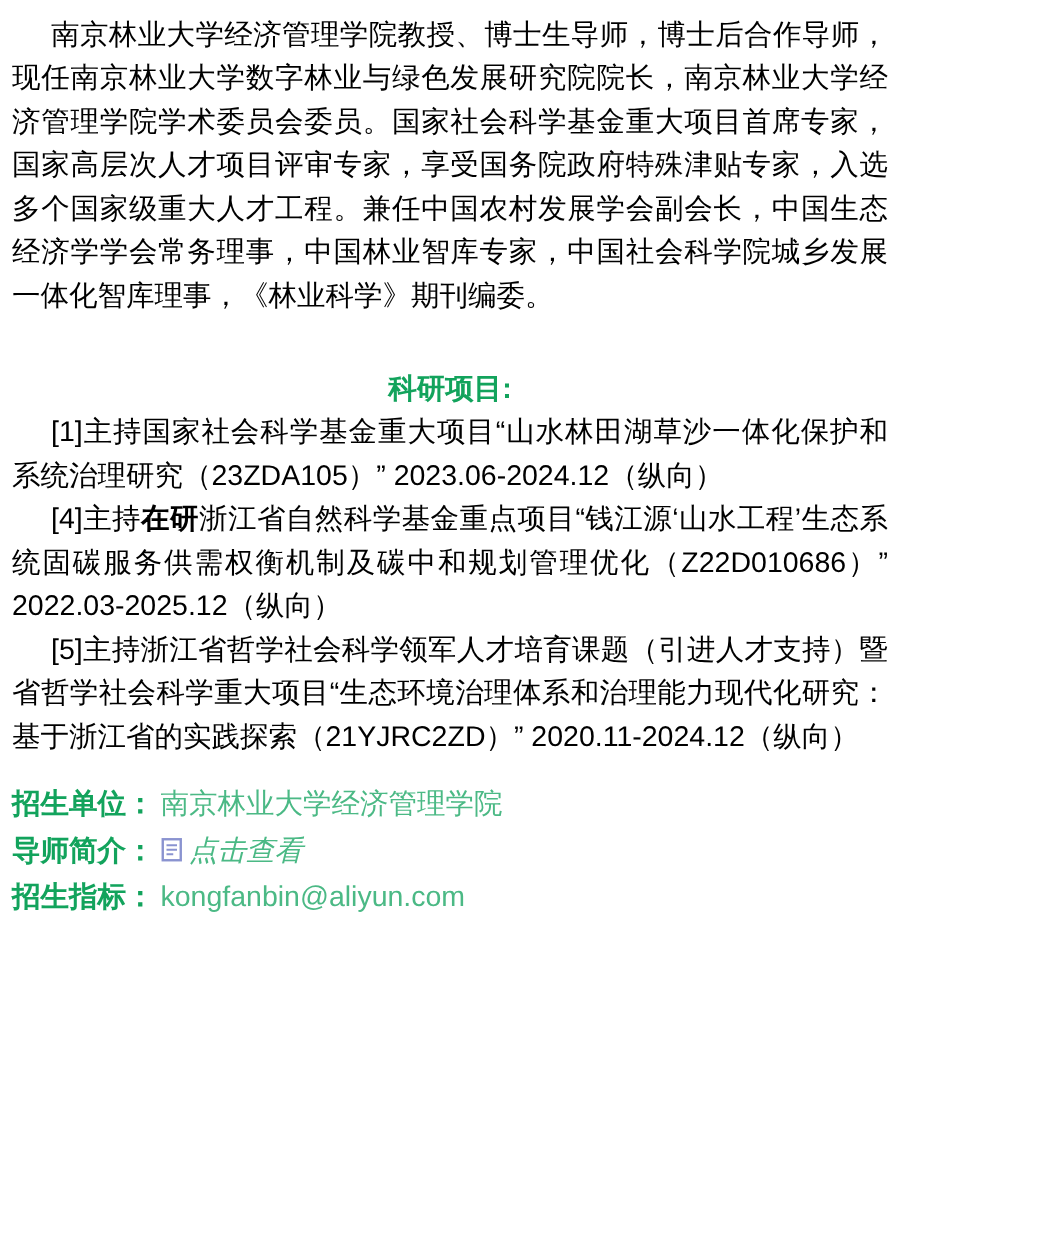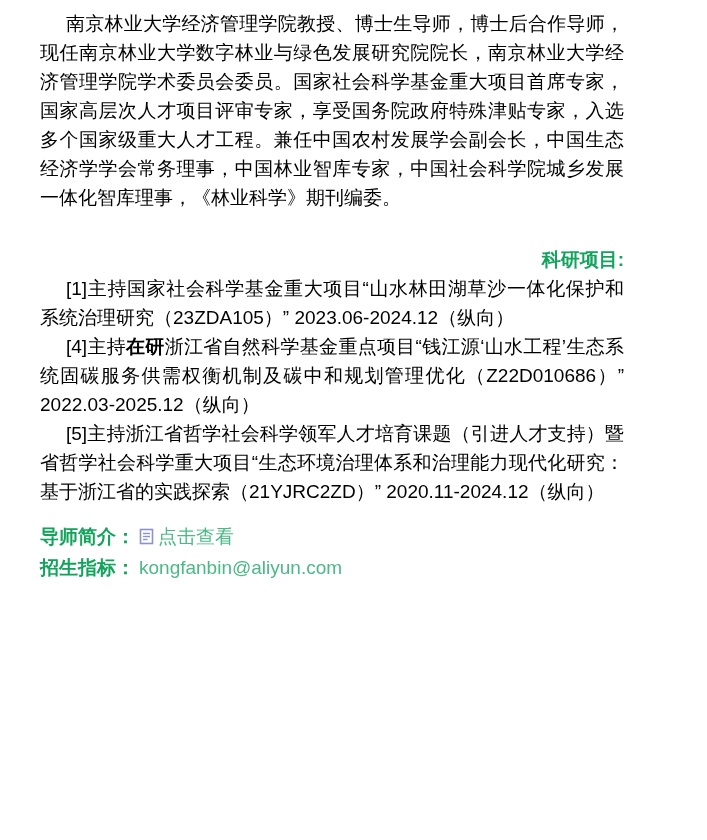--- a/index.html
+++ b/index.html
@@ -15,75 +15,75 @@
     background:var(--page_bg);
     font-family:"Liberation Sans","DejaVu Sans",sans-serif;
     color:var(--text_black);
   }
   .page{
     width:601px;
     height:840px;
     padding:9px 9px 0 8px;
     overflow:hidden;
     background:var(--page_bg);
-    margin-left:32px;
   }
   p{
     margin:0;
     font-size:19px;
     line-height:29px;
     text-align:justify;
   }
   .indent{ text-indent:26px; }
   .section-heading{
     margin-top:33px;
     font-weight:bold;
     color:var(--label_green);
-    text-align:right;
+    text-align:center;
   }
   .ongoing{ font-weight:bold; }
   .info-block{ margin-top:15px; }
   .info-row{
     line-height:31px;
     text-align:left;
     white-space:nowrap;
   }
   .info-label{
     font-weight:bold;
     color:var(--label_green);
     margin-right:4px;
   }
   .info-value{ color:var(--value_green); }
   .doc-icon{
     display:inline-block;
     vertical-align:-2px;
     margin-right:4px;
     line-height:0;
   }
-  .link-value{ cursor:pointer; }
+  .link-value{ cursor:pointer;font-style:italic; }
 </style>
 </head>
 <body>
 
 <div class="page">
 
   <p class="indent">南京林业大学经济管理学院教授、博士生导师，博士后合作导师，现任南京林业大学数字林业与绿色发展研究院院长，南京林业大学经济管理学院学术委员会委员。国家社会科学基金重大项目首席专家，国家高层次人才项目评审专家，享受国务院政府特殊津贴专家，入选多个国家级重大人才工程。兼任中国农村发展学会副会长，中国生态经济学学会常务理事，中国林业智库专家，中国社会科学院城乡发展一体化智库理事，《林业科学》期刊编委。</p>
 
   <p class="section-heading">科研项目:</p>
 
   <p class="indent"><span>[1]主持</span><span class="ongoing"></span><span>国家社会科学基金重大项目“山水林田湖草沙一体化保护和系统治理研究（23ZDA105）” 2023.06-2024.12（纵向）</span></p>
 
 
 
   <p class="indent"><span>[4]主持</span><span class="ongoing">在研</span><span>浙江省自然科学基金重点项目“钱江源‘山水工程’生态系统固碳服务供需权衡机制及碳中和规划管理优化（Z22D010686）” 2022.03-2025.12（纵向）</span></p>
 
   <p class="indent"><span>[5]主持</span><span class="ongoing"></span><span>浙江省哲学社会科学领军人才培育课题（引进人才支持）暨省哲学社会科学重大项目“生态环境治理体系和治理能力现代化研究：基于浙江省的实践探索（21YJRC2ZD）” 2020.11-2024.12（纵向）</span></p>
 
   <div class="info-block">
 
+    <p class="info-row"><span class="info-label">招生单位：</span><span class="info-value">南京林业大学经济管理学院</span></p>
 
 
 
     <p class="info-row"><span class="info-label">导师简介：</span><span class="doc-icon"><svg width="15" height="17" viewBox="0 0 15 17">
             <rect x="1.5" y="1.5" width="12" height="14" fill="none" stroke="#8a93d0" stroke-width="1.6"></rect>
             <line x1="4" y1="5.5" x2="11" y2="5.5" stroke="#8a93d0" stroke-width="1.4"></line>
             <line x1="4" y1="8.5" x2="11" y2="8.5" stroke="#8a93d0" stroke-width="1.4"></line>
             <line x1="4" y1="11.5" x2="8.5" y2="11.5" stroke="#8a93d0" stroke-width="1.4"></line>
           </svg></span><span class="info-value link-value">点击查看</span></p>
 

